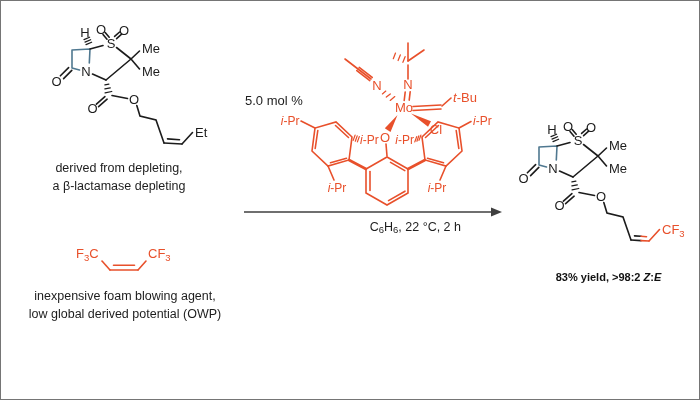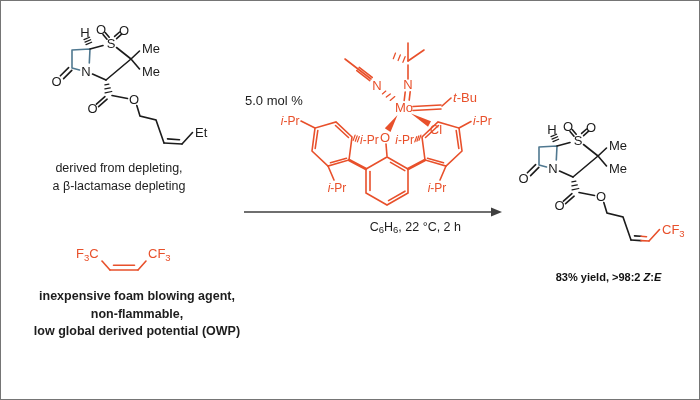--- a/index.html
+++ b/index.html
@@ -83,23 +83,22 @@
       <path d="M72,32 L80,23"></path>
     </g>
     <text class="oratom" x="10" y="20">
       <tspan>F</tspan><tspan class="sub3" dy="3">3</tspan><tspan dy="-3">C</tspan>
     </text>
     <text class="oratom" x="82" y="20">
       <tspan>C</tspan><tspan>F</tspan><tspan class="sub3" dy="3">3</tspan>
     </text>
   </svg>
 
-  <div class="cap" style="left:16px;top:287px;width:240px;font-weight:bold;">
+  <div class="cap" style="left:4px;top:287px;width:240px;">
     <div>inexpensive foam blowing agent,</div>
-    <div>non-flammable,</div>
     <div>low global derived potential (OWP)</div>
   </div>
 
   <div class="loading" style="left:244px;top:92px;">5.0 mol %</div>
 
   <svg style="left:248px;top:5px" width="245" height="210" viewBox="0 0 245 210">
     <g class="or">
 
       <path d="M96,53 L109,63"></path>
       <path d="M109,63 L122,73 M110.2,61.4 L123.2,71.4 M107.8,64.6 L120.8,74.6"></path>

